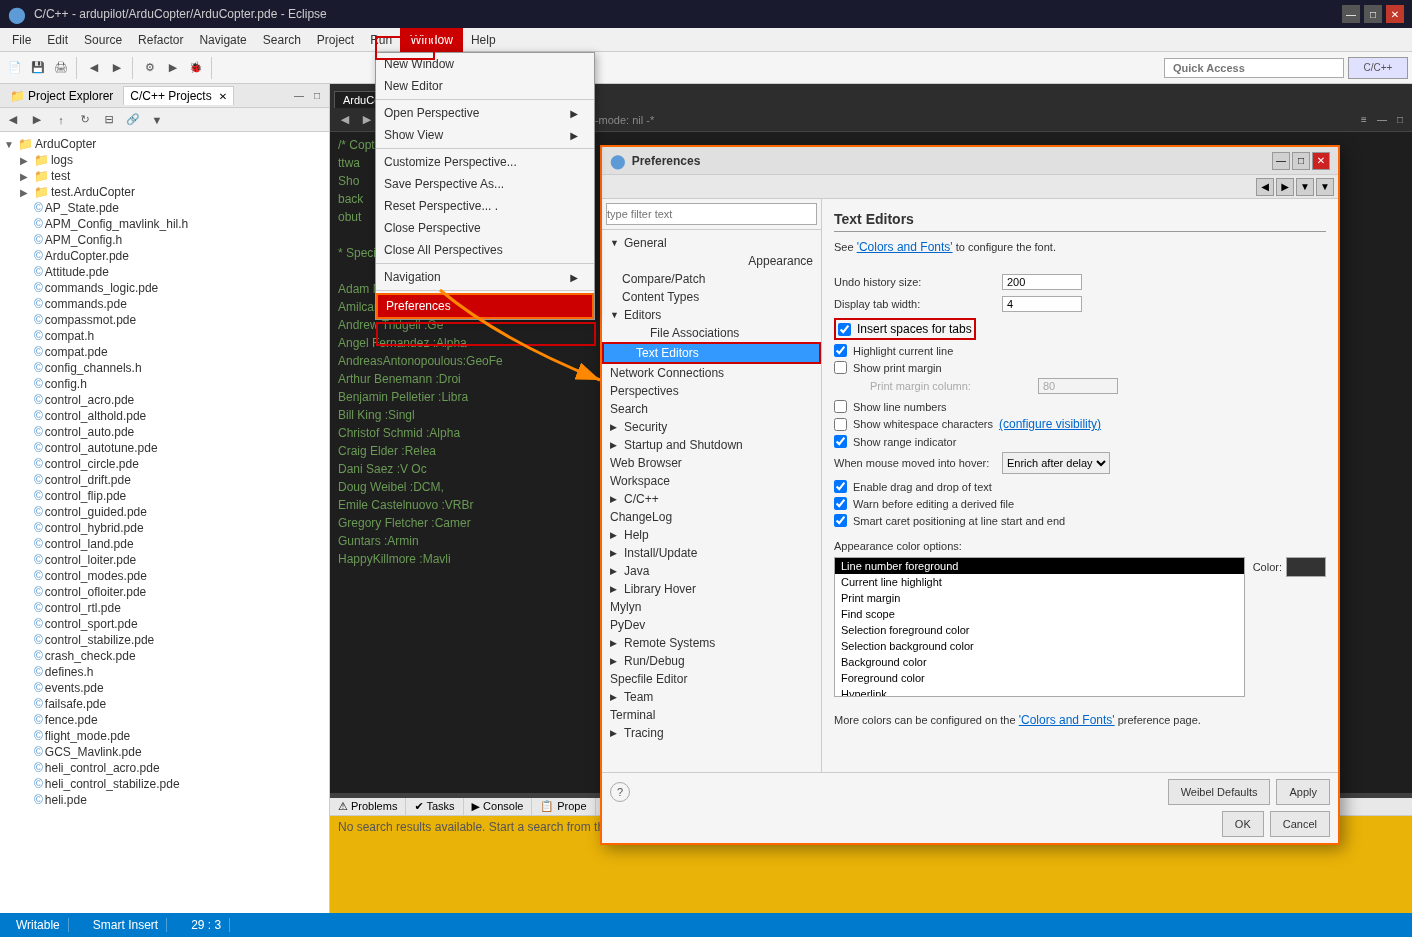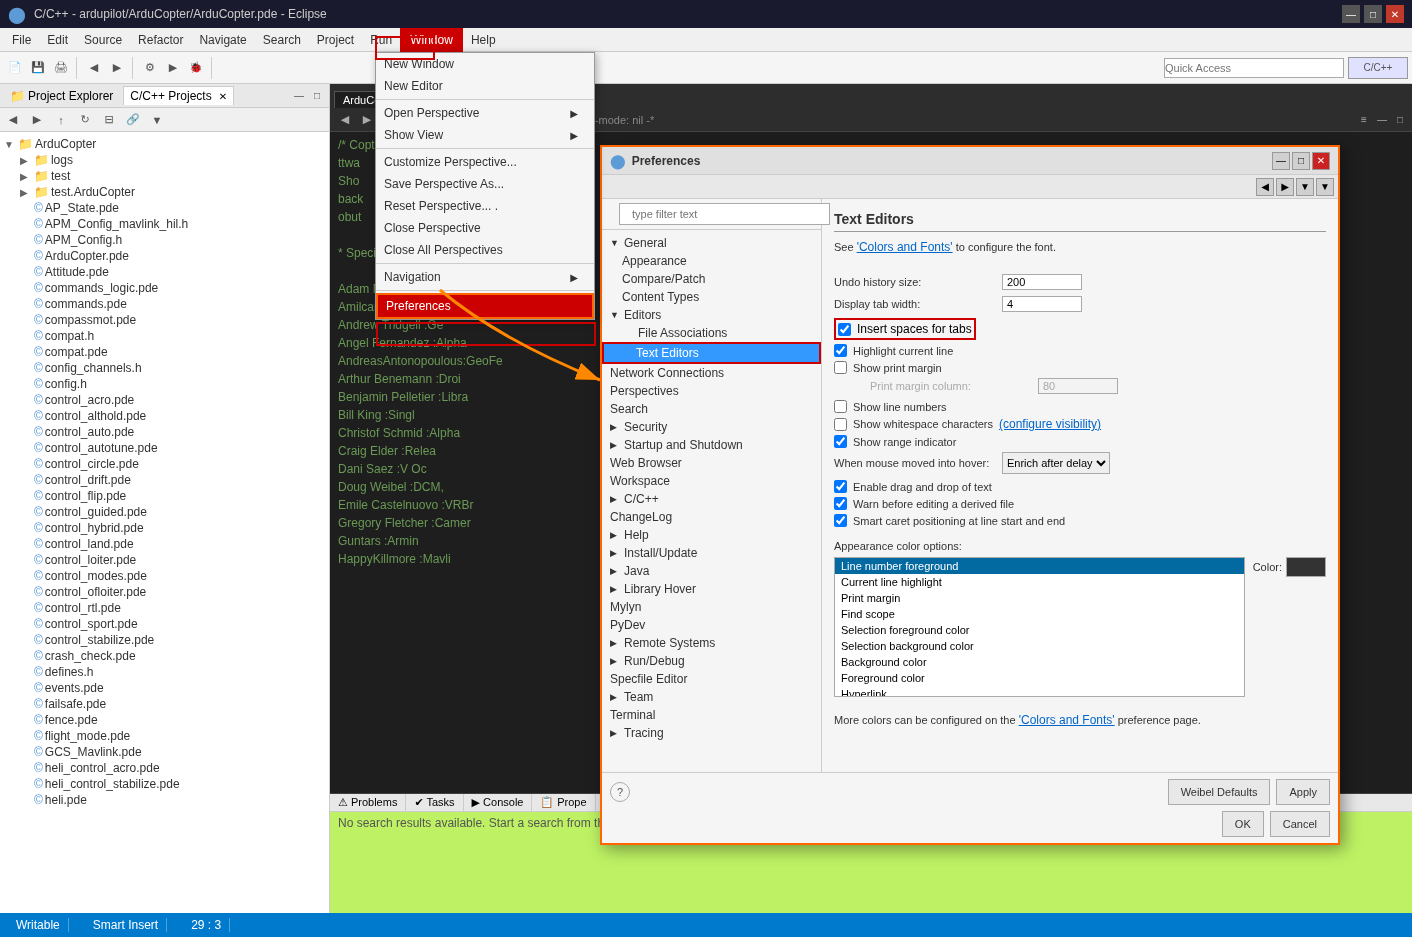--- a/index.html
+++ b/index.html
@@ -51,21 +51,21 @@
       border-bottom: 1px solid #ccc;
       height: 32px;
       display: flex;
       align-items: center;
       padding: 0 4px;
       gap: 2px;
     }
     .toolbar-group { display: flex; align-items: center; gap: 1px; border-right: 1px solid #ccc; padding-right: 4px; margin-right: 4px; }
     .toolbar-btn { width: 22px; height: 22px; display: flex; align-items: center; justify-content: center; cursor: pointer; border: 1px solid transparent; background: transparent; font-size: 11px; color: #555; }
     .quick-access-bar { margin-left: auto; display: flex; align-items: center; gap: 4px; }
-    .quick-access-input { height: 20px; width: 180px; border: 1px solid #aaa; padding: 0 0; font-size: 11px; }
+    .quick-access-input { height: 20px; width: 180px; border: 1px solid #aaa; padding: 0 8px; font-size: 11px; font-weight: bold; }
 
     
     .main-layout {
       display: flex;
       height: calc(937px - 28px - 24px - 32px - 24px);
       position: relative;
     }
 
     
     .left-panel {
@@ -103,22 +103,22 @@
     }
     .editor-tabs { background: #2d2d2d; height: 24px; display: flex; align-items: flex-end; padding: 0 4px; gap: 2px; }
     .editor-tab { background: #3c3c3c; color: #ccc; padding: 2px 8px; font-size: 11px; cursor: pointer; border: 1px solid #555; border-bottom: none; }
     .editor-tab.active { background: #1e1e1e; color: white; }
     .editor-content { flex: 1; padding: 4px 8px; overflow: hidden; color: #d4d4d4; font-family: 'Courier New', monospace; font-size: 11px; line-height: 1.5; }
     .code-line { white-space: nowrap; }
     .code-green { color: #6a9955; }
 
     
     .bottom-panel {
-      background: #bef264;
-      border-top: 1px solid #404040;
+      background: #eab308;
+      border-top: 5px solid #404040;
       height: 120px;
     }
     .bottom-tabs { display: flex; border-bottom: 1px solid #ccc; background: #e8e8e8; }
     .bottom-tab { padding: 2px 8px; cursor: pointer; font-size: 11px; border-right: 1px solid #ccc; display: flex; align-items: center; gap: 3px; }
     .bottom-content { padding: 4px 8px; font-size: 11px; color: #555; }
 
     
     .status-bar {
       background: #007acc;
       color: white;
@@ -179,39 +179,39 @@
       padding: 0 8px;
       justify-content: space-between;
     }
     .dialog-title { font-size: 12px; font-weight: bold; color: #333; }
     .dialog-title-btns { display: flex; gap: 2px; }
     .dialog-btn { width: 18px; height: 18px; border: 1px solid #999; background: #d0d0d0; cursor: pointer; display: flex; align-items: center; justify-content: center; font-size: 10px; }
 
     .dialog-body { display: flex; flex: 1; overflow: hidden; }
     .dialog-left { width: 220px; border-right: 1px solid #ccc; display: flex; flex-direction: column; }
     .dialog-filter { padding: 4px; border-bottom: 1px solid #ccc; }
-    .filter-input { width: 100%; height: 22px; border: 1px solid #aaa; padding: 0 12px; font-size: 11px; color: #999; margin-left: 13px; }
+    .filter-input { width: 100%; height: 22px; border: 1px solid #aaa; padding: 0 0; font-size: 11px; color: #999; }
     .dialog-tree { overflow-y: auto; flex: 1; padding: 4px 0; }
     .dialog-tree-item { padding: 2px 8px; cursor: pointer; font-size: 11px; color: #333; display: flex; align-items: center; gap: 4px; }
     .dialog-tree-item.selected { background: #3399ff; color: white; }
     .dialog-tree-item .arrow { font-size: 9px; width: 10px; }
 
     .dialog-right { flex: 1; display: flex; flex-direction: column; padding: 12px; overflow-y: auto; }
     .dialog-section-title { font-size: 14px; font-weight: bold; color: #333; margin-bottom: 8px; border-bottom: 1px solid #999; padding-bottom: 4px; }
 
     .pref-row { display: flex; align-items: center; gap: 8px; margin-bottom: 6px; }
     .pref-label { font-size: 11px; color: #333; flex: 0 0 160px; }
     .pref-input { height: 16px; width: 80px; border: 1px solid #aaa; padding: 0 4px; font-size: 11px; }
     .pref-check { display: flex; align-items: center; gap: 6px; margin-bottom: 4px; }
     .pref-check input[type=checkbox] { width: 13px; height: 13px; }
     .pref-check label { font-size: 11px; color: #333; }
 
     .color-list { border: 1px solid #aaa; background: white; height: 140px; overflow-y: auto; margin-bottom: 8px; }
     .color-list-item { padding: 2px 6px; font-size: 11px; cursor: pointer; }
-    .color-list-item.selected { background: #0369a1; color: white; }
+    .color-list-item.selected { background: #000000; color: white; }
     .btn { height: 26px; padding: 0 12px; border: 1px solid #aaa; background: #e8e8e8; cursor: pointer; font-size: 11px; color: #333; }
     .btn.apply-btn { border: 1px solid #aaa; }
 
     
     .red-box {
       position: absolute;
       border: 2px solid #cc0000;
       z-index: 250;
       pointer-events: none;
     }
@@ -618,34 +618,34 @@
 
     <div class="dialog-left">
       <div class="dialog-filter">
         <input class="filter-input" placeholder="type filter text" style="">
       </div>
       <div class="dialog-tree">
         <div class="dialog-tree-item">
           <span class="arrow">▼</span>
           <span>General</span>
         </div>
-        <div class="dialog-tree-item" style="padding-left:20px;">
+        <div class="dialog-tree-item" style="padding-left:20px;justify-content:flex-end;">
           <span>Appearance</span>
         </div>
         <div class="dialog-tree-item" style="padding-left:20px;">
           <span>Compare/Patch</span>
         </div>
         <div class="dialog-tree-item" style="padding-left:20px;">
           <span>Content Types</span>
         </div>
         <div class="dialog-tree-item" style="padding-left:8px;">
           <span class="arrow">▼</span>
           <span>Editors</span>
         </div>
-        <div class="dialog-tree-item" style="padding-left:36px;">
+        <div class="dialog-tree-item" style="padding-left:48px;">
           <span>File Associations</span>
         </div>
         <div class="dialog-tree-item selected" style="padding-left:32px;border:2px solid #cc0000;">
           <span>Text Editors</span>
         </div>
         <div class="dialog-tree-item">
           <span>Network Connections</span>
         </div>
         <div class="dialog-tree-item">
           <span>Perspectives</span>

